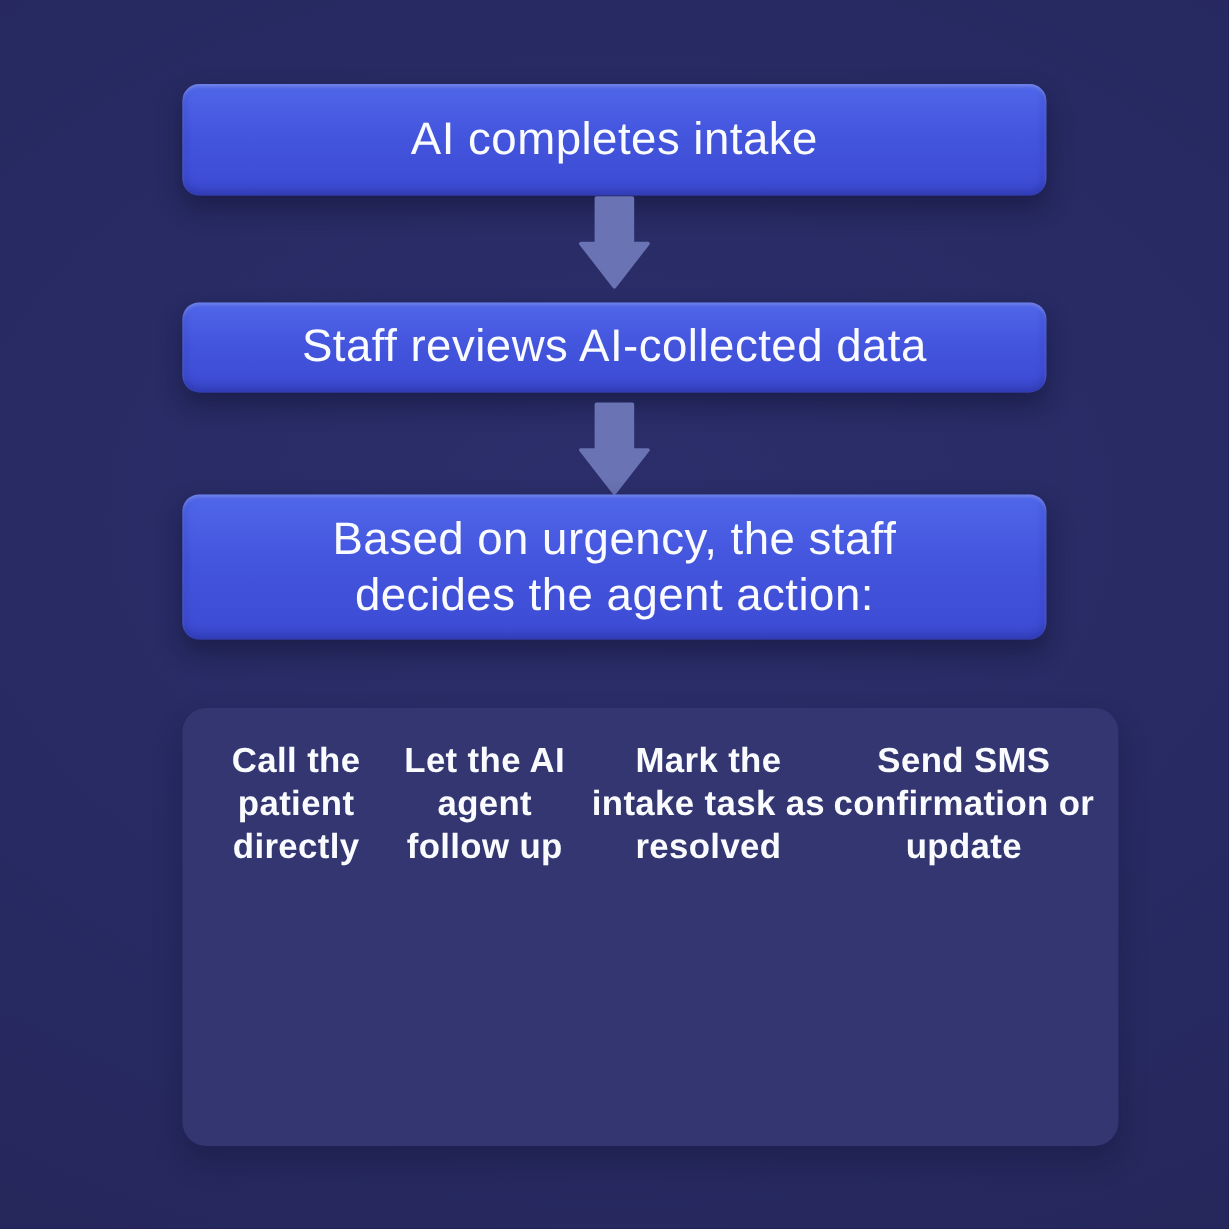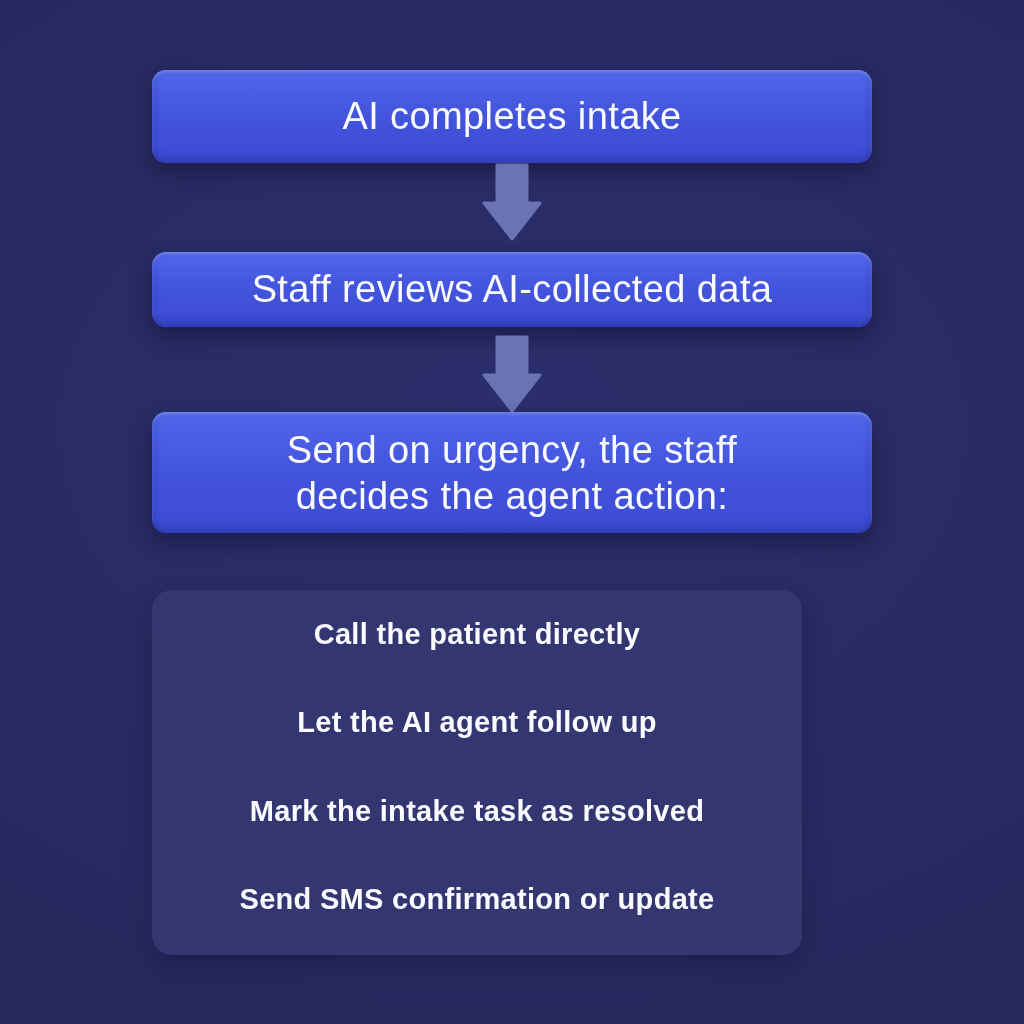--- a/index.html
+++ b/index.html
@@ -55,28 +55,28 @@
     fill: #6a73b3;
     stroke: #6a73b3;
     stroke-width: 3;
     stroke-linejoin: round;
   }
 
   .actions-panel {
     position: absolute;
     left: 152px;
     top: 590px;
-    width: 650px;
+    width: 780px;
     height: 365px;
     box-sizing: border-box;
     border-radius: 20px;
     background: #333671;
     box-shadow: 0 12px 24px rgba(10, 11, 40, 0.28);
     display: flex;
-    flex-direction: column;
+    flex-direction: row;
     justify-content: space-between;
     padding: 26px 20px 38px;
   }
   .action-item {
     text-align: center;
     color: #fafbff;
     font-size: 29px;
     line-height: 36px;
     font-weight: 700;
     letter-spacing: 0.3px;
@@ -101,21 +101,21 @@
     <span>Staff reviews AI-collected data</span>
   </div>
 
   <div class="flow-arrow" id="arrow2">
     <svg viewBox="0 0 60 78" aria-hidden="true">
       <polygon points="15,2 45,2 45,40 58,40 30,76 2,40 15,40"></polygon>
     </svg>
   </div>
 
   <div class="step-box" id="step3">
-    <span>Send on urgency, the staff</span>
+    <span>Based on urgency, the staff</span>
     <span>decides the agent action:</span>
   </div>
 
   <div class="actions-panel">
     <div class="action-item">Call the patient directly</div>
     <div class="action-item">Let the AI agent follow up</div>
     <div class="action-item">Mark the intake task as resolved</div>
     <div class="action-item">Send SMS confirmation or update</div>
   </div>
 

